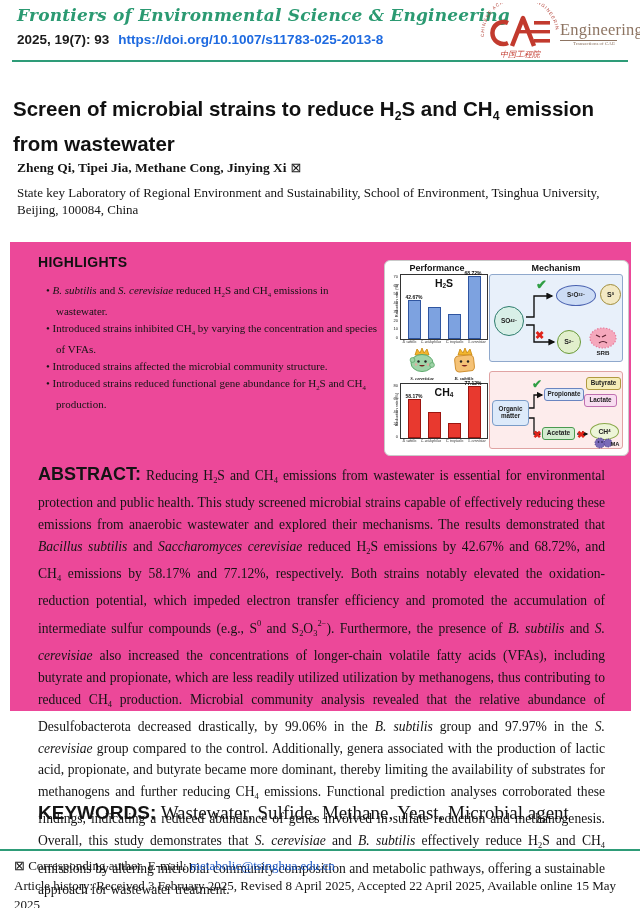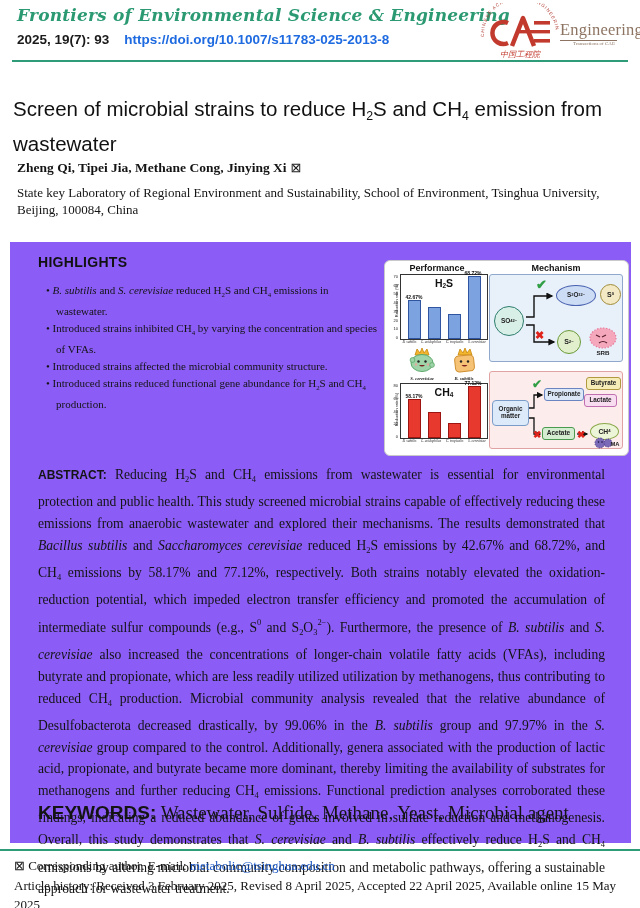--- a/index.html
+++ b/index.html
@@ -7,51 +7,51 @@
         font-family:"Liberation Serif",serif;color:#141414;}
   sub{font-size:62%;vertical-align:-16%;}
   sup{font-size:62%;vertical-align:34%;}
   i{font-style:italic;}
 
   
   .journal-title{position:absolute;left:17px;top:5px;font-family:"DejaVu Serif",serif;
     font-style:italic;font-weight:bold;font-size:17px;color:#2b9a72;letter-spacing:.2px;text-align:right;}
   .issue-line{position:absolute;left:17px;top:32px;font-family:"Liberation Sans",sans-serif;
     font-size:13.5px;font-weight:bold;color:#1a1a1a;}
-  .doi-link{font-weight:bold;color:#1e6ae0;text-decoration:none;margin-left:15px;}
+  .doi-link{font-weight:bold;color:#1e6ae0;text-decoration:none;margin-left:9px;}
   .cae-logo{position:absolute;left:476px;top:3px;width:88px;height:58px;}
   .eng-logo{position:absolute;left:560px;top:22px;width:78px;font-family:"Liberation Serif",serif;
     color:#8d7462;line-height:1;}
   .eng-logo .eng-word{font-size:16.5px;letter-spacing:.2px;}
   .eng-logo .eng-sub{display:block;font-size:5px;margin-top:1px;padding-left:13px;color:#8d7462;
     border-top:1px solid #8d7462;width:44px;}
   .top-rule{position:absolute;left:12px;top:60px;width:616px;height:2px;background:#2e9c78;}
   .badge{position:absolute;left:12px;top:60px;background:#2e9c78;color:#ffffff;
     font-family:"Liberation Serif",serif;font-size:12.5px;font-weight:bold;letter-spacing:.6px;
     padding:4px 11px 5px 11px;}
 
   
   .art-title{position:absolute;left:13px;top:95px;width:618px;font-family:"Liberation Sans",sans-serif;
-    font-weight:normal;font-size:20.5px;line-height:27px;color:#111;}
+    font-weight:bold;font-size:20.5px;line-height:27px;color:#111;}
   .art-title sub{font-size:60%;}
   .authors{position:absolute;left:17px;top:160px;font-size:13.5px;font-weight:bold;}
   .env{font-weight:normal;font-size:13px;margin-left:4px;}
   .affiliation{position:absolute;left:17px;top:185px;width:596px;font-size:13px;line-height:16.5px;}
 
   
-  .green-panel{position:absolute;left:10px;top:242px;width:621px;height:601px;background:#8b5cf6;}
+  .green-panel{position:absolute;left:10px;top:242px;width:621px;height:469px;background:#ec4899;}
   .hl-heading{position:absolute;left:28px;top:12px;font-family:"Liberation Sans",sans-serif;
     font-weight:bold;font-size:14px;letter-spacing:.3px;color:#111;}
   .hl-list{position:absolute;left:36px;top:40px;width:334px;font-size:11px;line-height:16.2px;
     margin:0;padding:0;list-style:none;}
   .hl-list li{padding-left:10px;text-indent:-10px;margin-bottom:1px;}
   .hl-list li:before{content:"• ";}
   .abstract{position:absolute;left:28px;top:222px;width:567px;font-size:13.6px;line-height:21.8px;
     text-align:justify;}
-  .abstract .abs-label{font-family:"Liberation Sans",sans-serif;font-weight:bold;font-size:12px;}
+  .abstract .abs-label{font-family:"Liberation Sans",sans-serif;font-weight:bold;font-size:18px;}
   .keywords{position:absolute;left:28px;top:560px;width:567px;font-size:19px;}
   .keywords .kw-label{font-family:"Liberation Sans",sans-serif;font-weight:bold;}
 
   
   .ga{position:absolute;left:374px;top:18px;width:243px;height:194px;background:#ffffff;
     border:1px solid #c9c9c9;border-radius:6px;}
   .ga-header{position:absolute;top:2px;font-family:"Liberation Sans",sans-serif;font-weight:bold;
     font-size:9px;color:#111;}
   .ga-header.perf{left:0;width:104px;text-align:center;}
   .ga-header.mech{left:104px;width:134px;text-align:center;}

